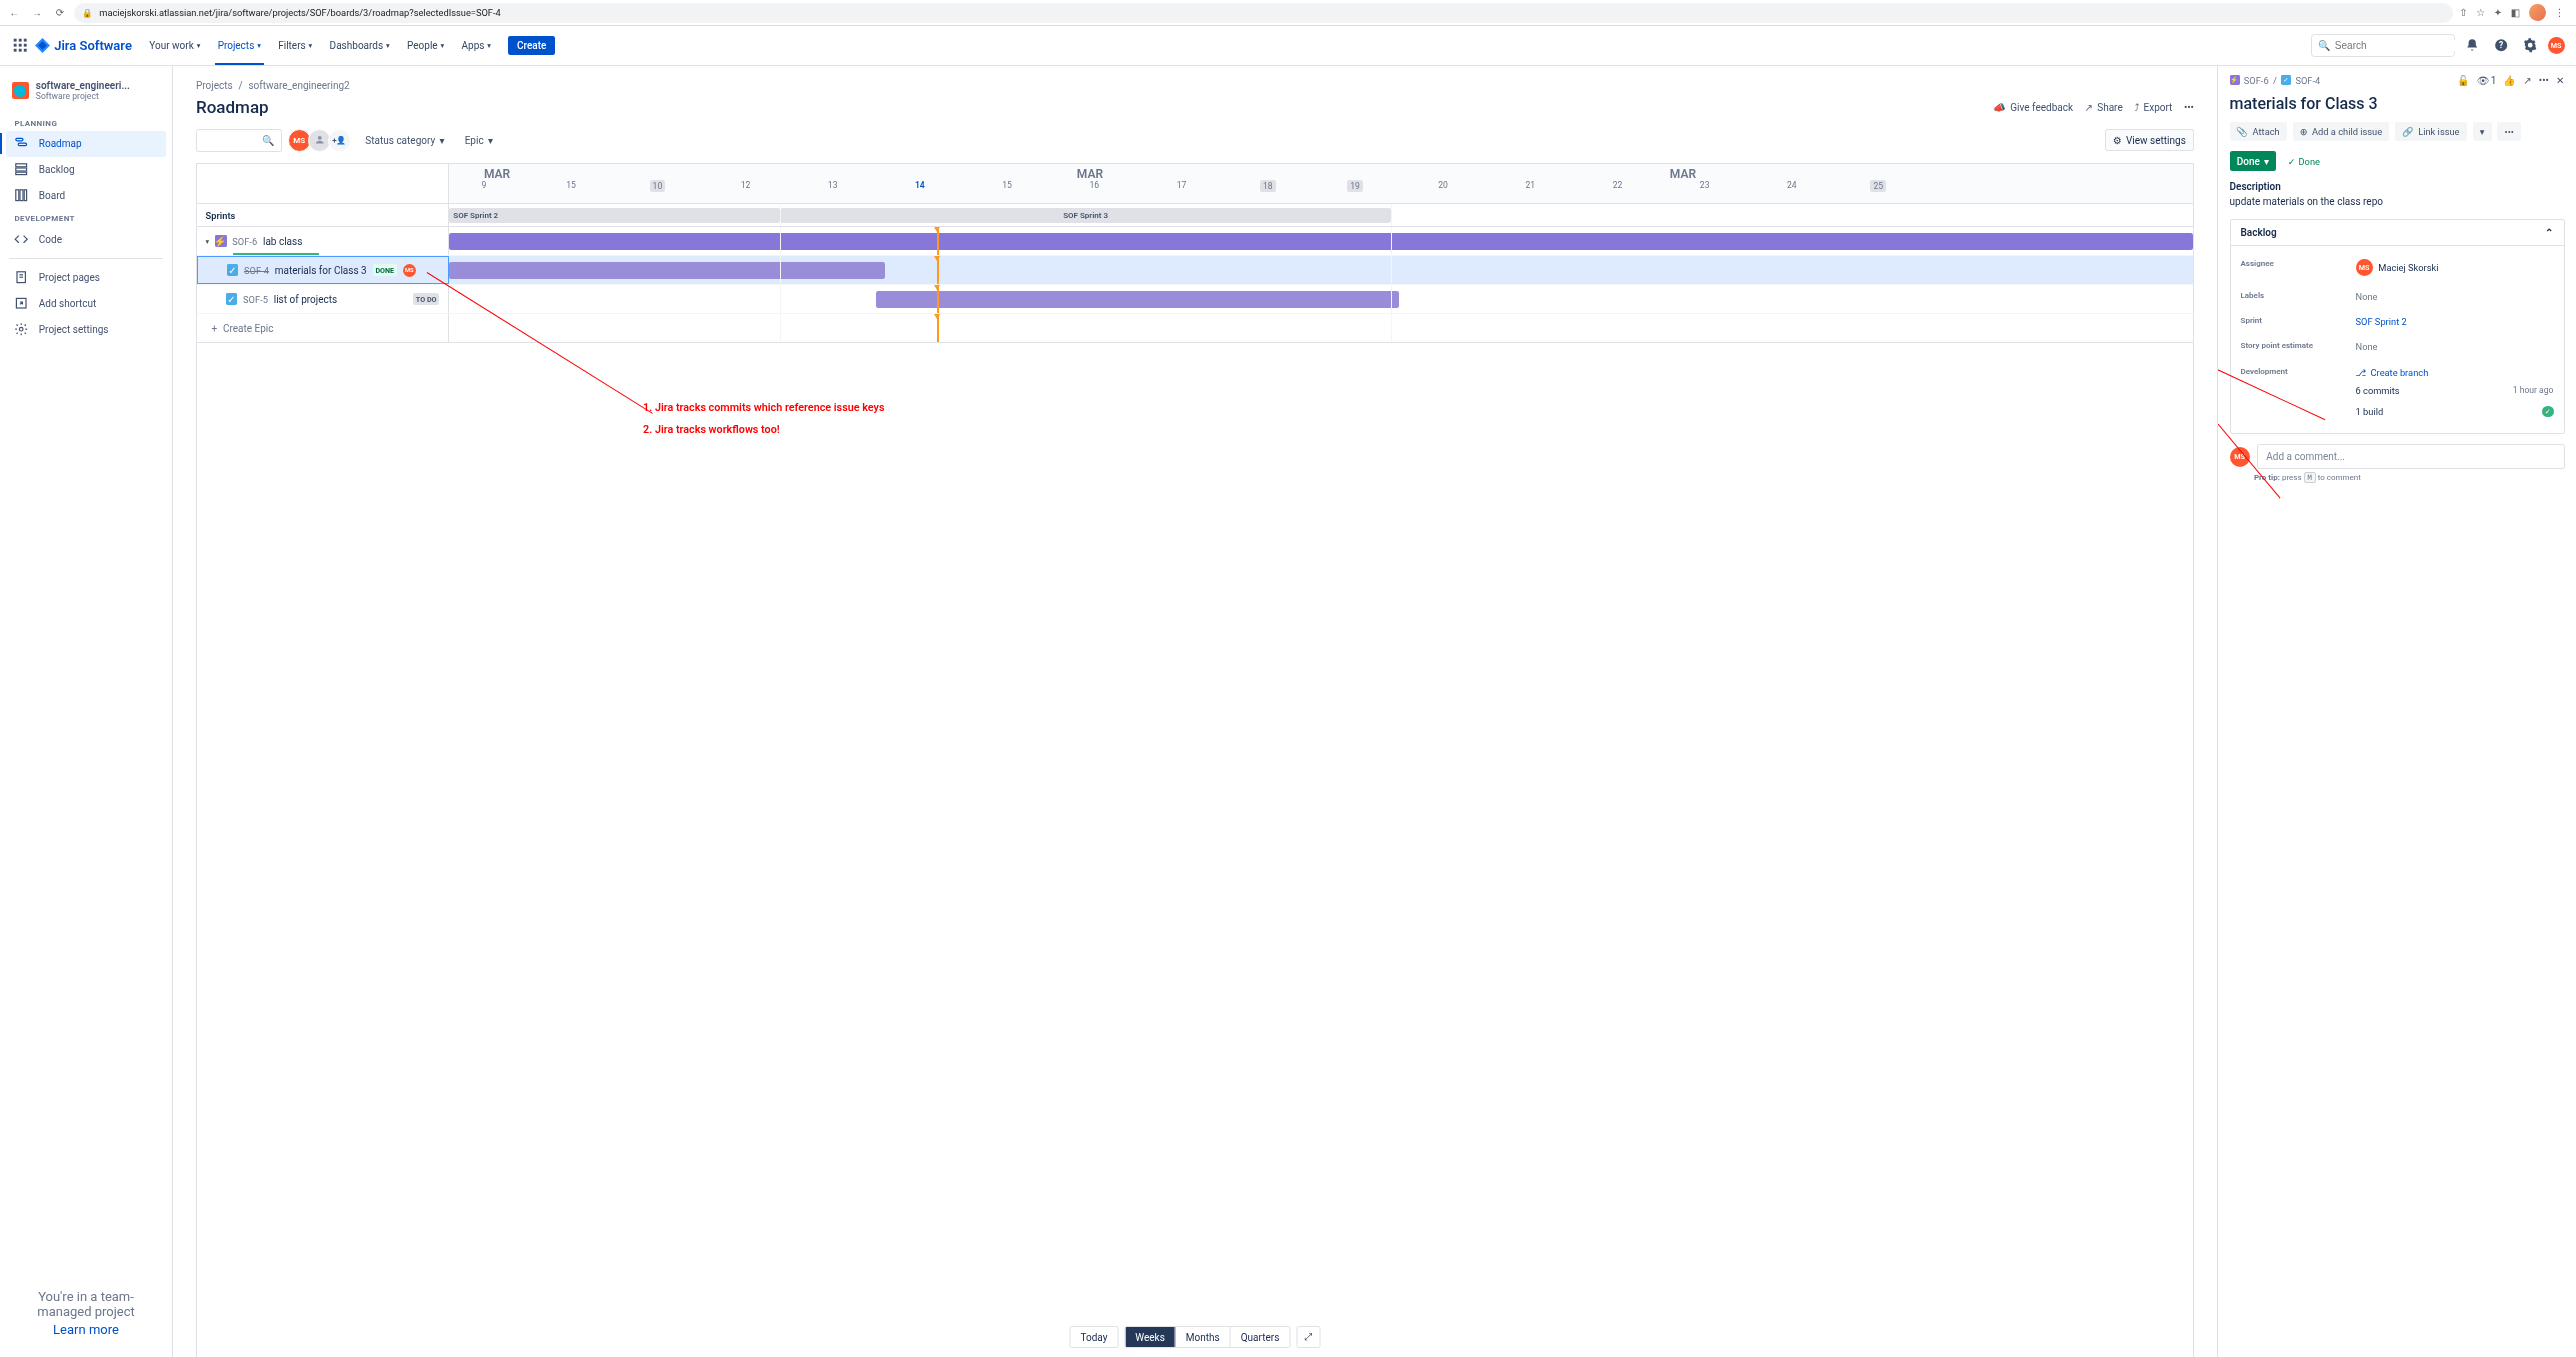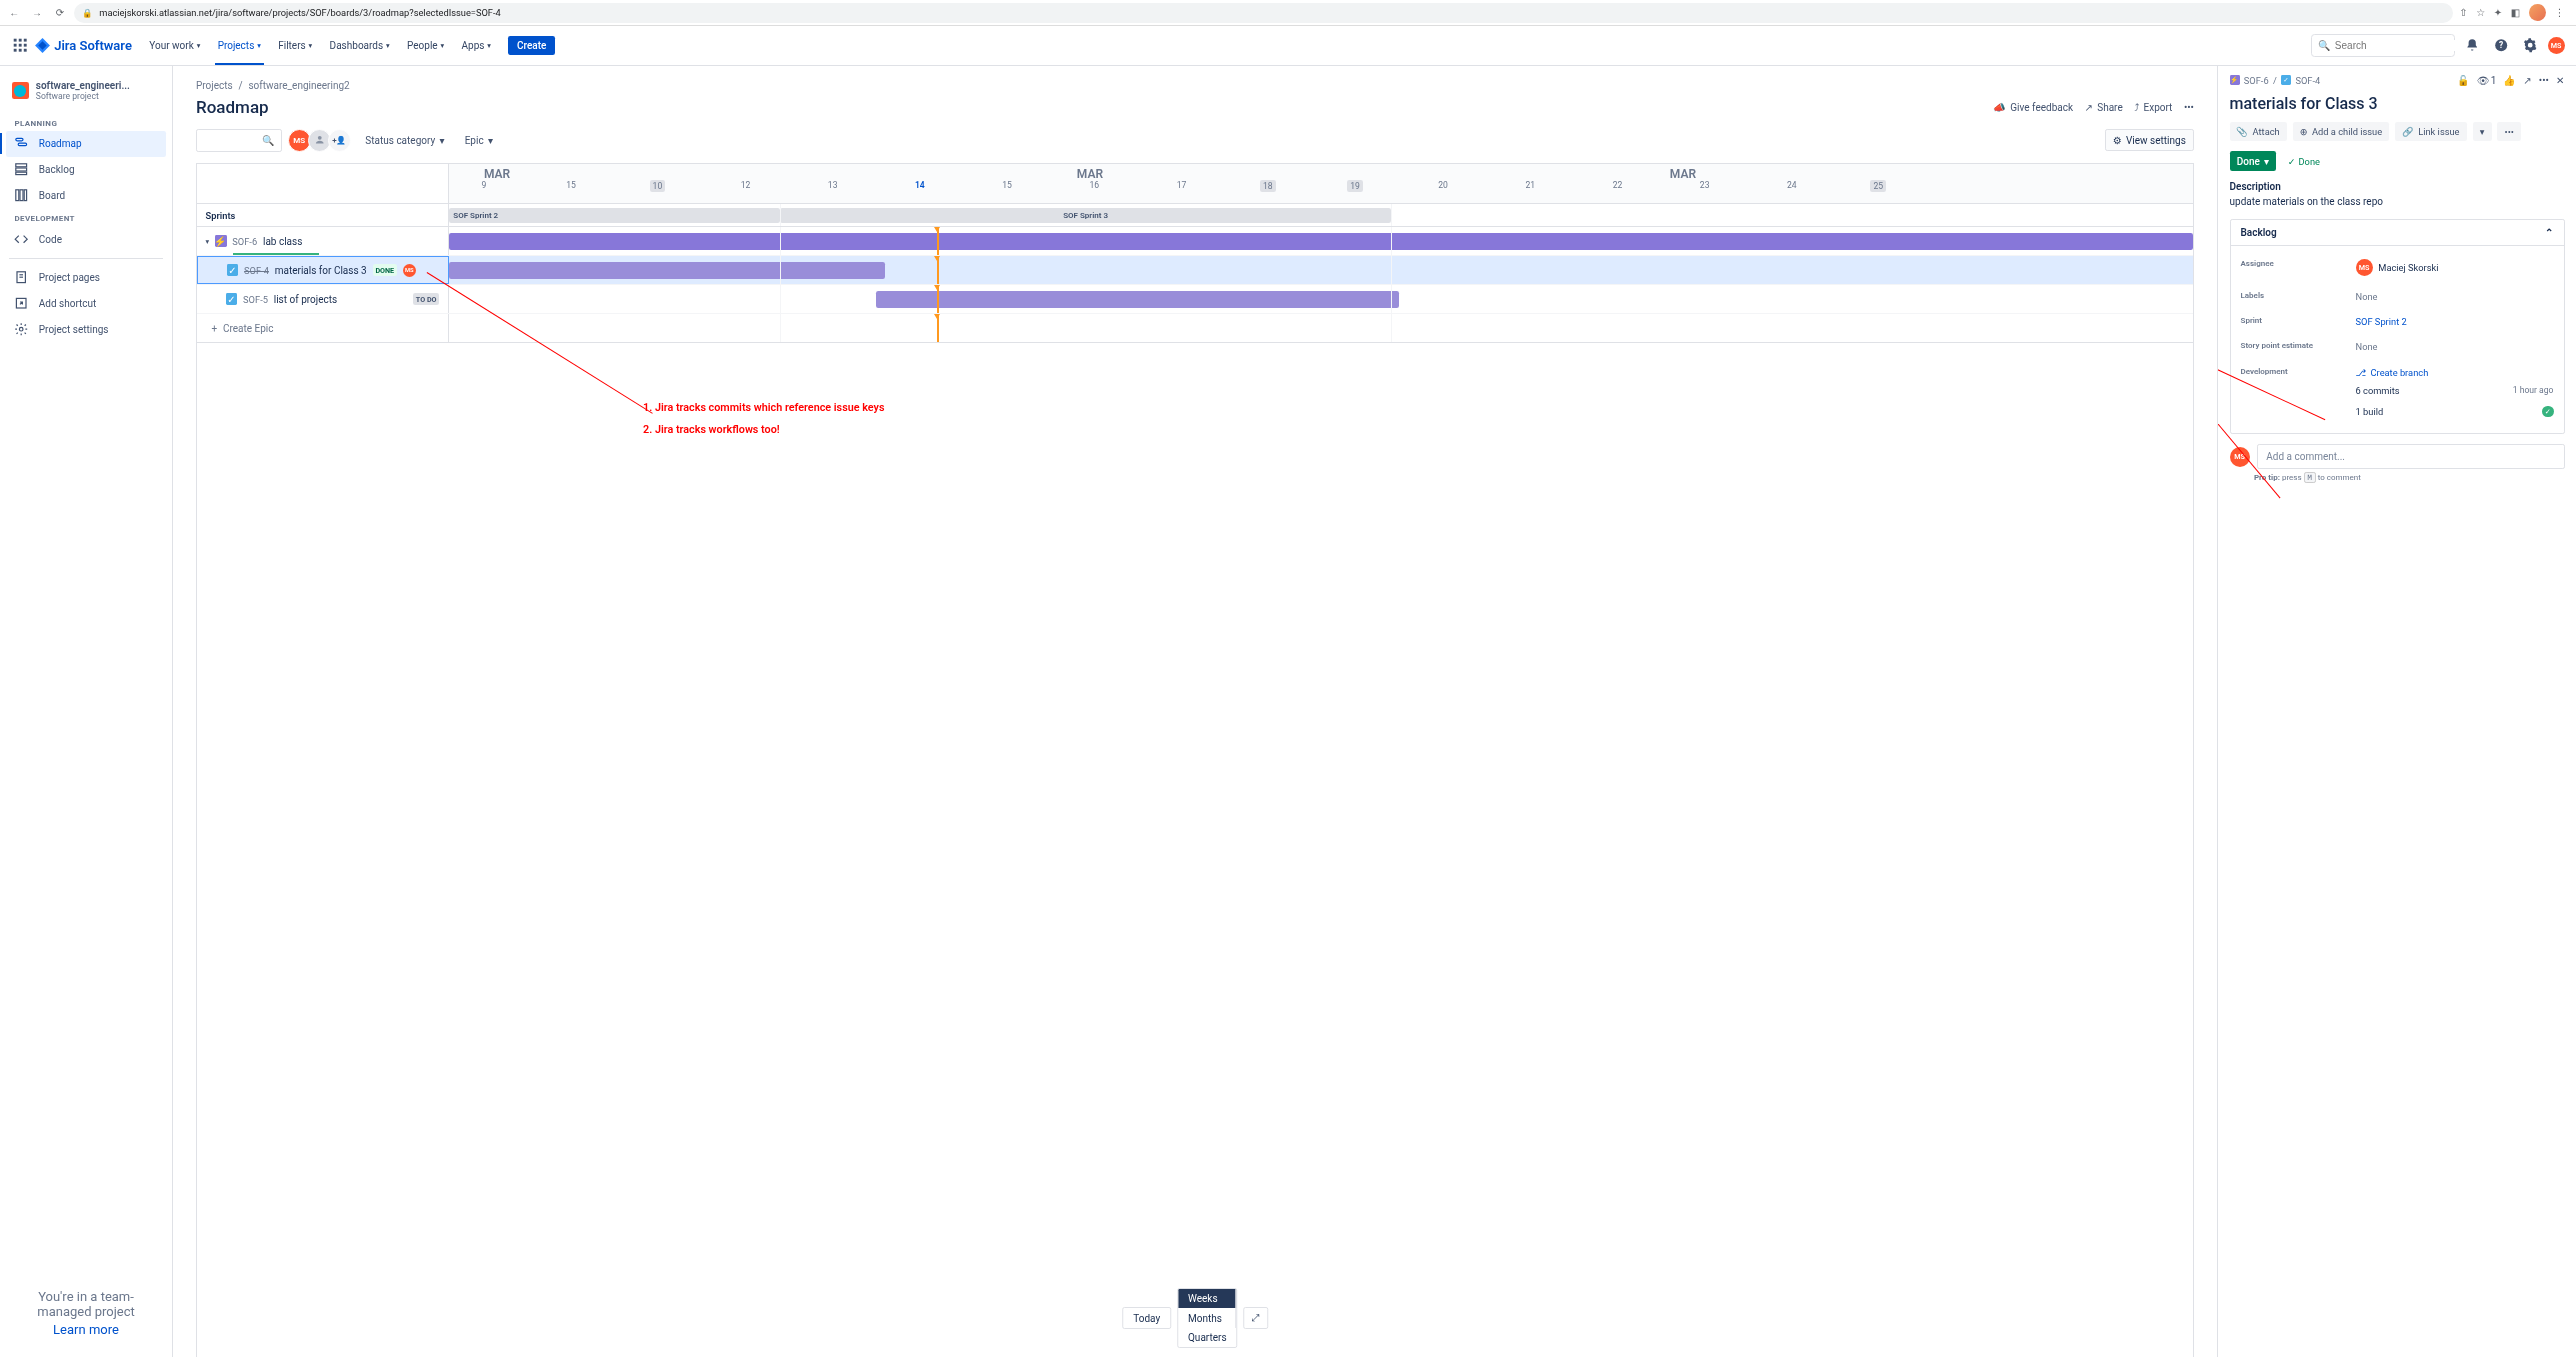--- a/index.html
+++ b/index.html
@@ -120,21 +120,21 @@
 .today-marker::before { content: ''; position: absolute; top: -0.7px; left: -2.9px; width: 0; height: 0; border-left: 3.6px solid transparent; border-right: 3.6px solid transparent; border-top: 5.8px solid #FF991F; }
 
 .vline { position: absolute; top: 0; bottom: 0; width: 0.7px; background: #f4f5f7; }
 
 
 .annotation { position: absolute; color: #ff0000; font-weight: 600; font-size: 10.8px; z-index: 20; }
 .anno-line { position: absolute; background: #ff0000; height: 0.7px; transform-origin: left center; z-index: 15; }
 
 
 .bottom-toolbar { position: absolute; bottom: 8.6px; left: 50%; transform: translateX(-50%); display: flex; gap: 5.8px; align-items: center; z-index: 10; }
-.bt-group { display: flex; border: 0.7px solid #dfe1e6; border-radius: 2.2px; overflow: hidden; background: #fff; flex-direction: column; }
+.bt-group { display: flex; border: 0.7px solid #dfe1e6; border-radius: 2.2px; overflow: hidden; background: #fff; }
 .bt-btn { padding: 4.3px 10px; cursor: pointer; font-size: 10px; border-right: 0.7px solid #dfe1e6; }
 .bt-btn:last-child { border-right: none; }
 .bt-btn.active { background: #253858; color: #fff; }
 .bt-single { border: 0.7px solid #dfe1e6; border-radius: 2.2px; padding: 4.3px 10px; background: #fff; cursor: pointer; }
 .bt-expand { border: 0.7px solid #dfe1e6; border-radius: 2.2px; padding: 4.3px 7.2px; background: #fff; cursor: pointer; }
 
 
 .detail-panel { width: 359px; border-left: 0.7px solid #dfe1e6; display: flex; flex-direction: column; padding: 8.6px 11.5px; overflow-y: auto; position: relative; }
 .detail-breadcrumb { display: flex; align-items: center; gap: 4.3px; font-size: 9.3px; color: #6B778C; }
 .detail-breadcrumb .epic-icon { width: 10px; height: 10px; font-size: 6.5px; }

